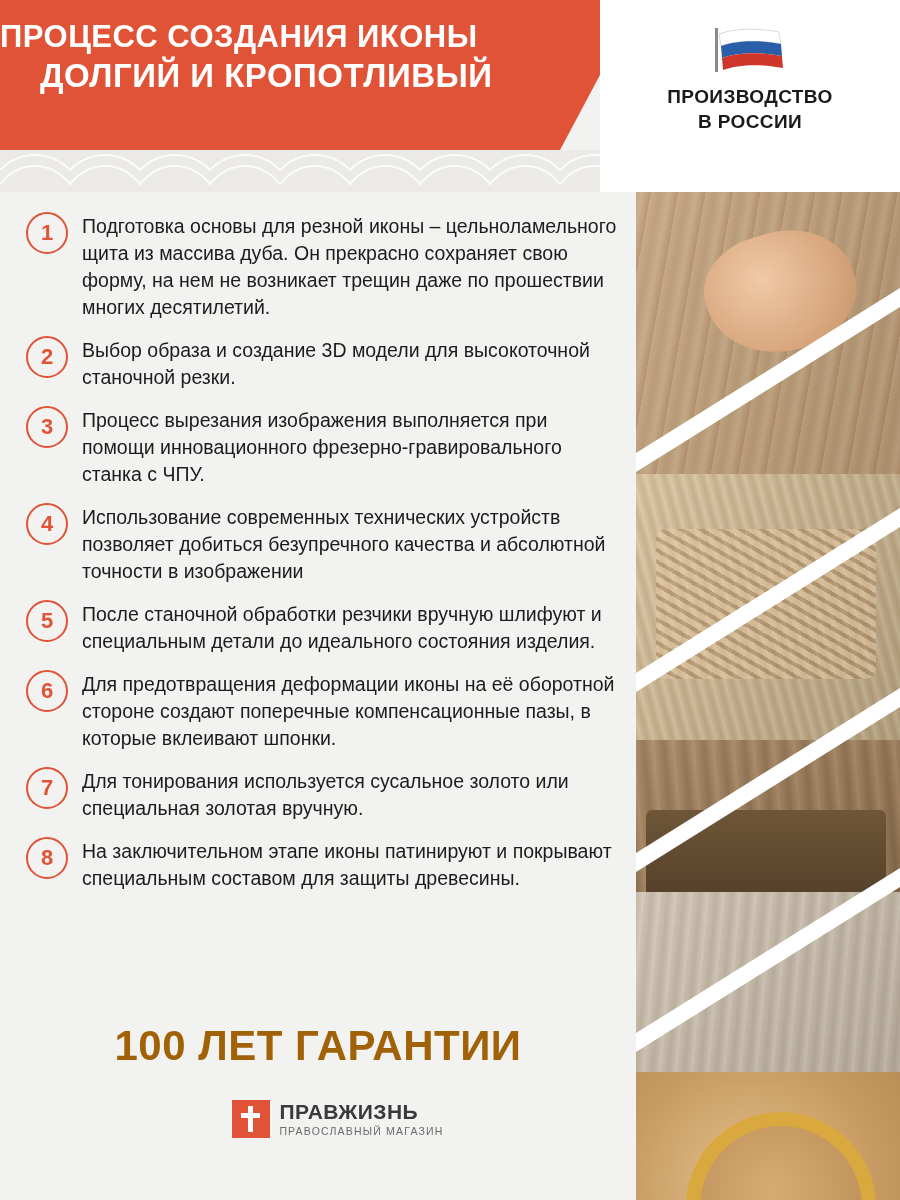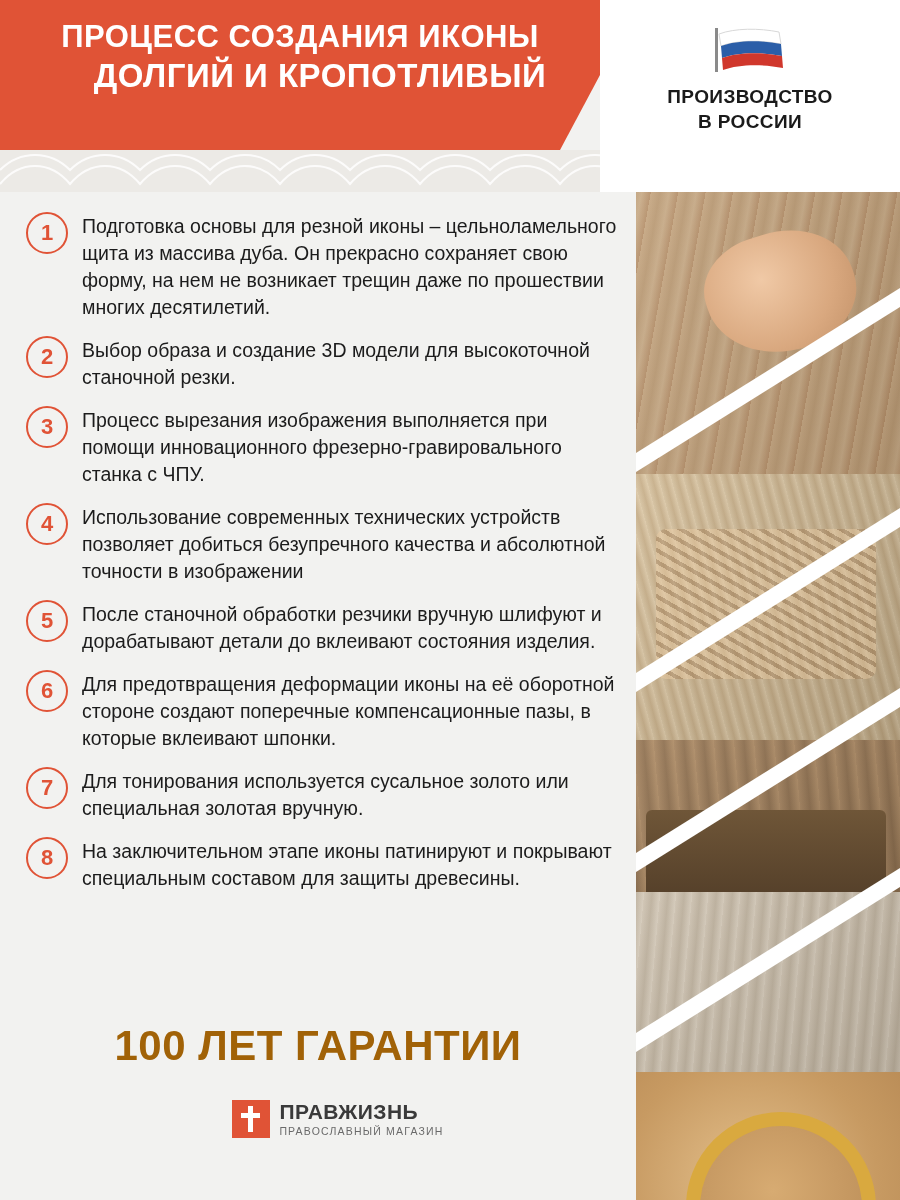--- a/index.html
+++ b/index.html
@@ -33,21 +33,20 @@
     left: 0; top: 0;
     width: 640px;
     height: 150px;
     background: #e05336;
     clip-path: polygon(0 0, 640px 0, 560px 150px, 0 150px);
   }
   .header-title-wrap {
     position: absolute;
     left: 0; top: 18px;
     width: 600px;
-    text-align: center;
     color: #ffffff;
   }
   .header-line1 {
     font-size: 31px;
     font-weight: bold;
     letter-spacing: 0.5px;
     line-height: 38px;
   }
   .header-line2 {
     font-size: 33px;
@@ -378,21 +377,21 @@
         <div class="step-text">Процесс вырезания изображения выполняется при помощи инновационного фрезерно-гравировального станка с ЧПУ.</div>
       </div>
 
       <div class="step">
         <div class="step-num">4</div>
         <div class="step-text">Использование современных технических устройств позволяет добиться безупречного качества и абсолютной точности в изображении</div>
       </div>
 
       <div class="step">
         <div class="step-num">5</div>
-        <div class="step-text">После станочной обработки резчики вручную шлифуют и дорабатывают детали до вклеивают состояния изделия.</div>
+        <div class="step-text">После станочной обработки резчики вручную шлифуют и специальным детали до идеального состояния изделия.</div>
       </div>
 
       <div class="step">
         <div class="step-num">6</div>
         <div class="step-text">Для предотвращения деформации иконы на её оборотной стороне создают поперечные компенсационные пазы, в которые вклеивают шпонки.</div>
       </div>
 
       <div class="step">
         <div class="step-num">7</div>
         <div class="step-text">Для тонирования используется сусальное золото или специальная золотая вручную.</div>

